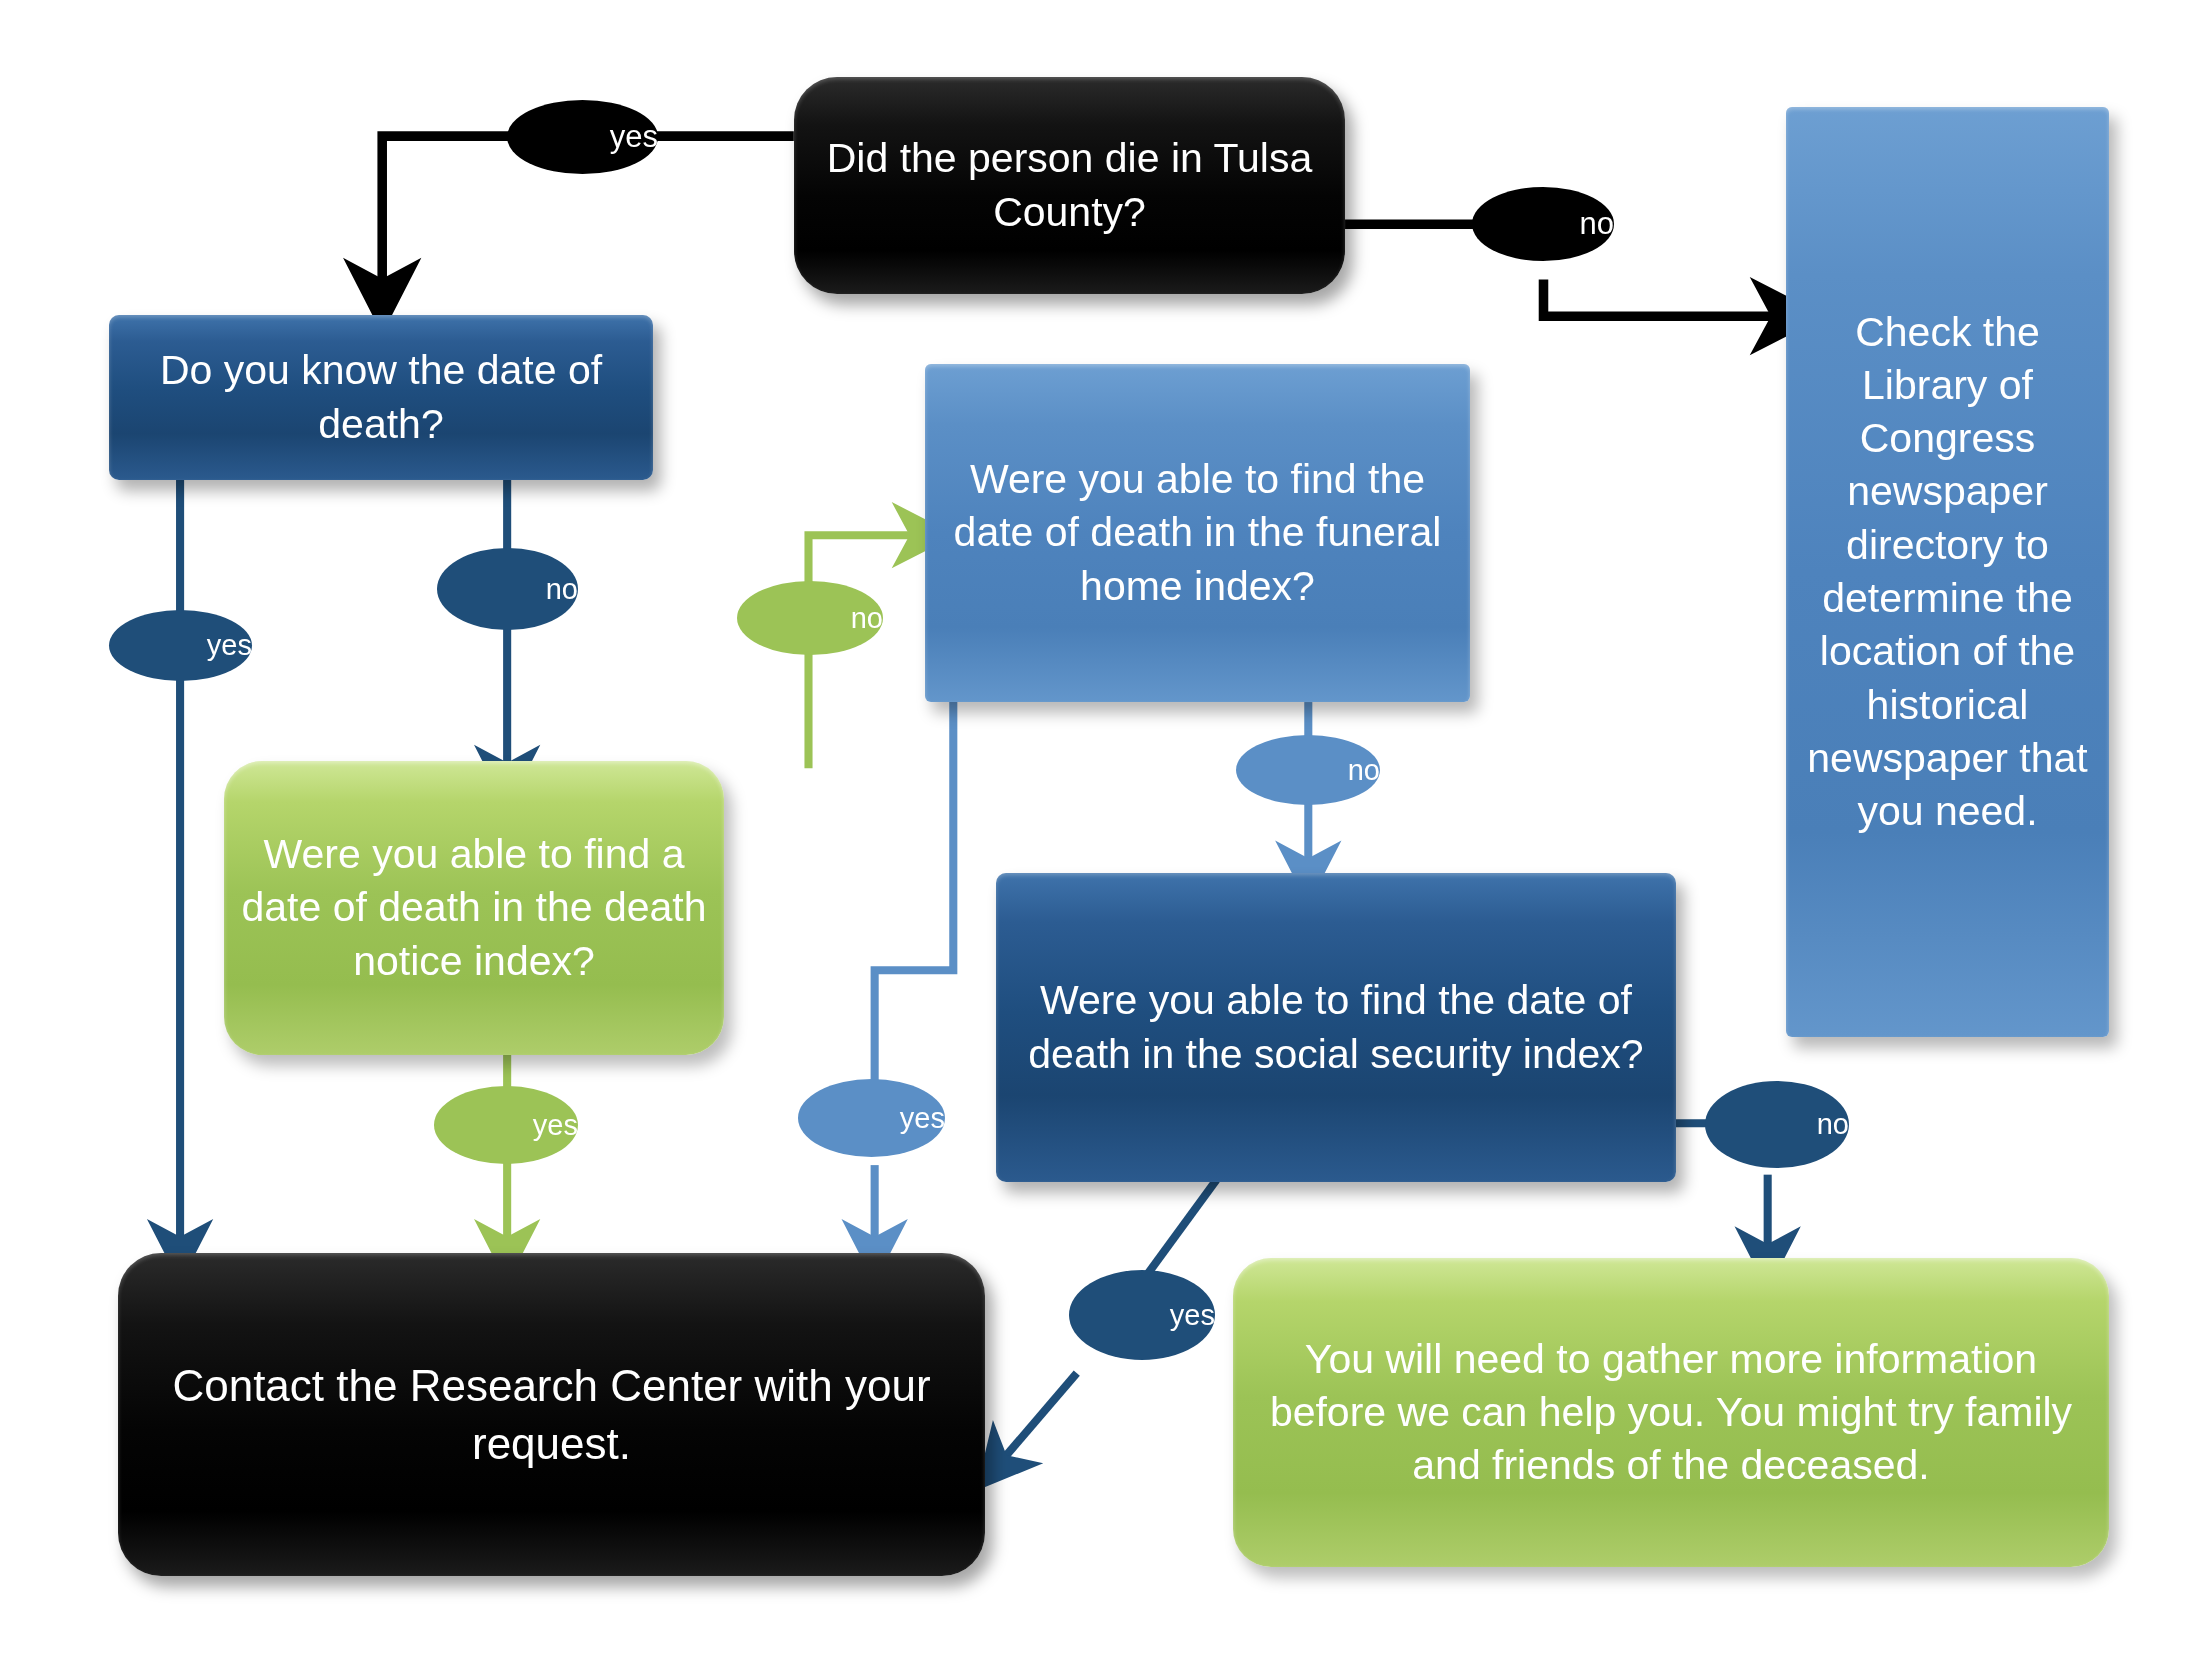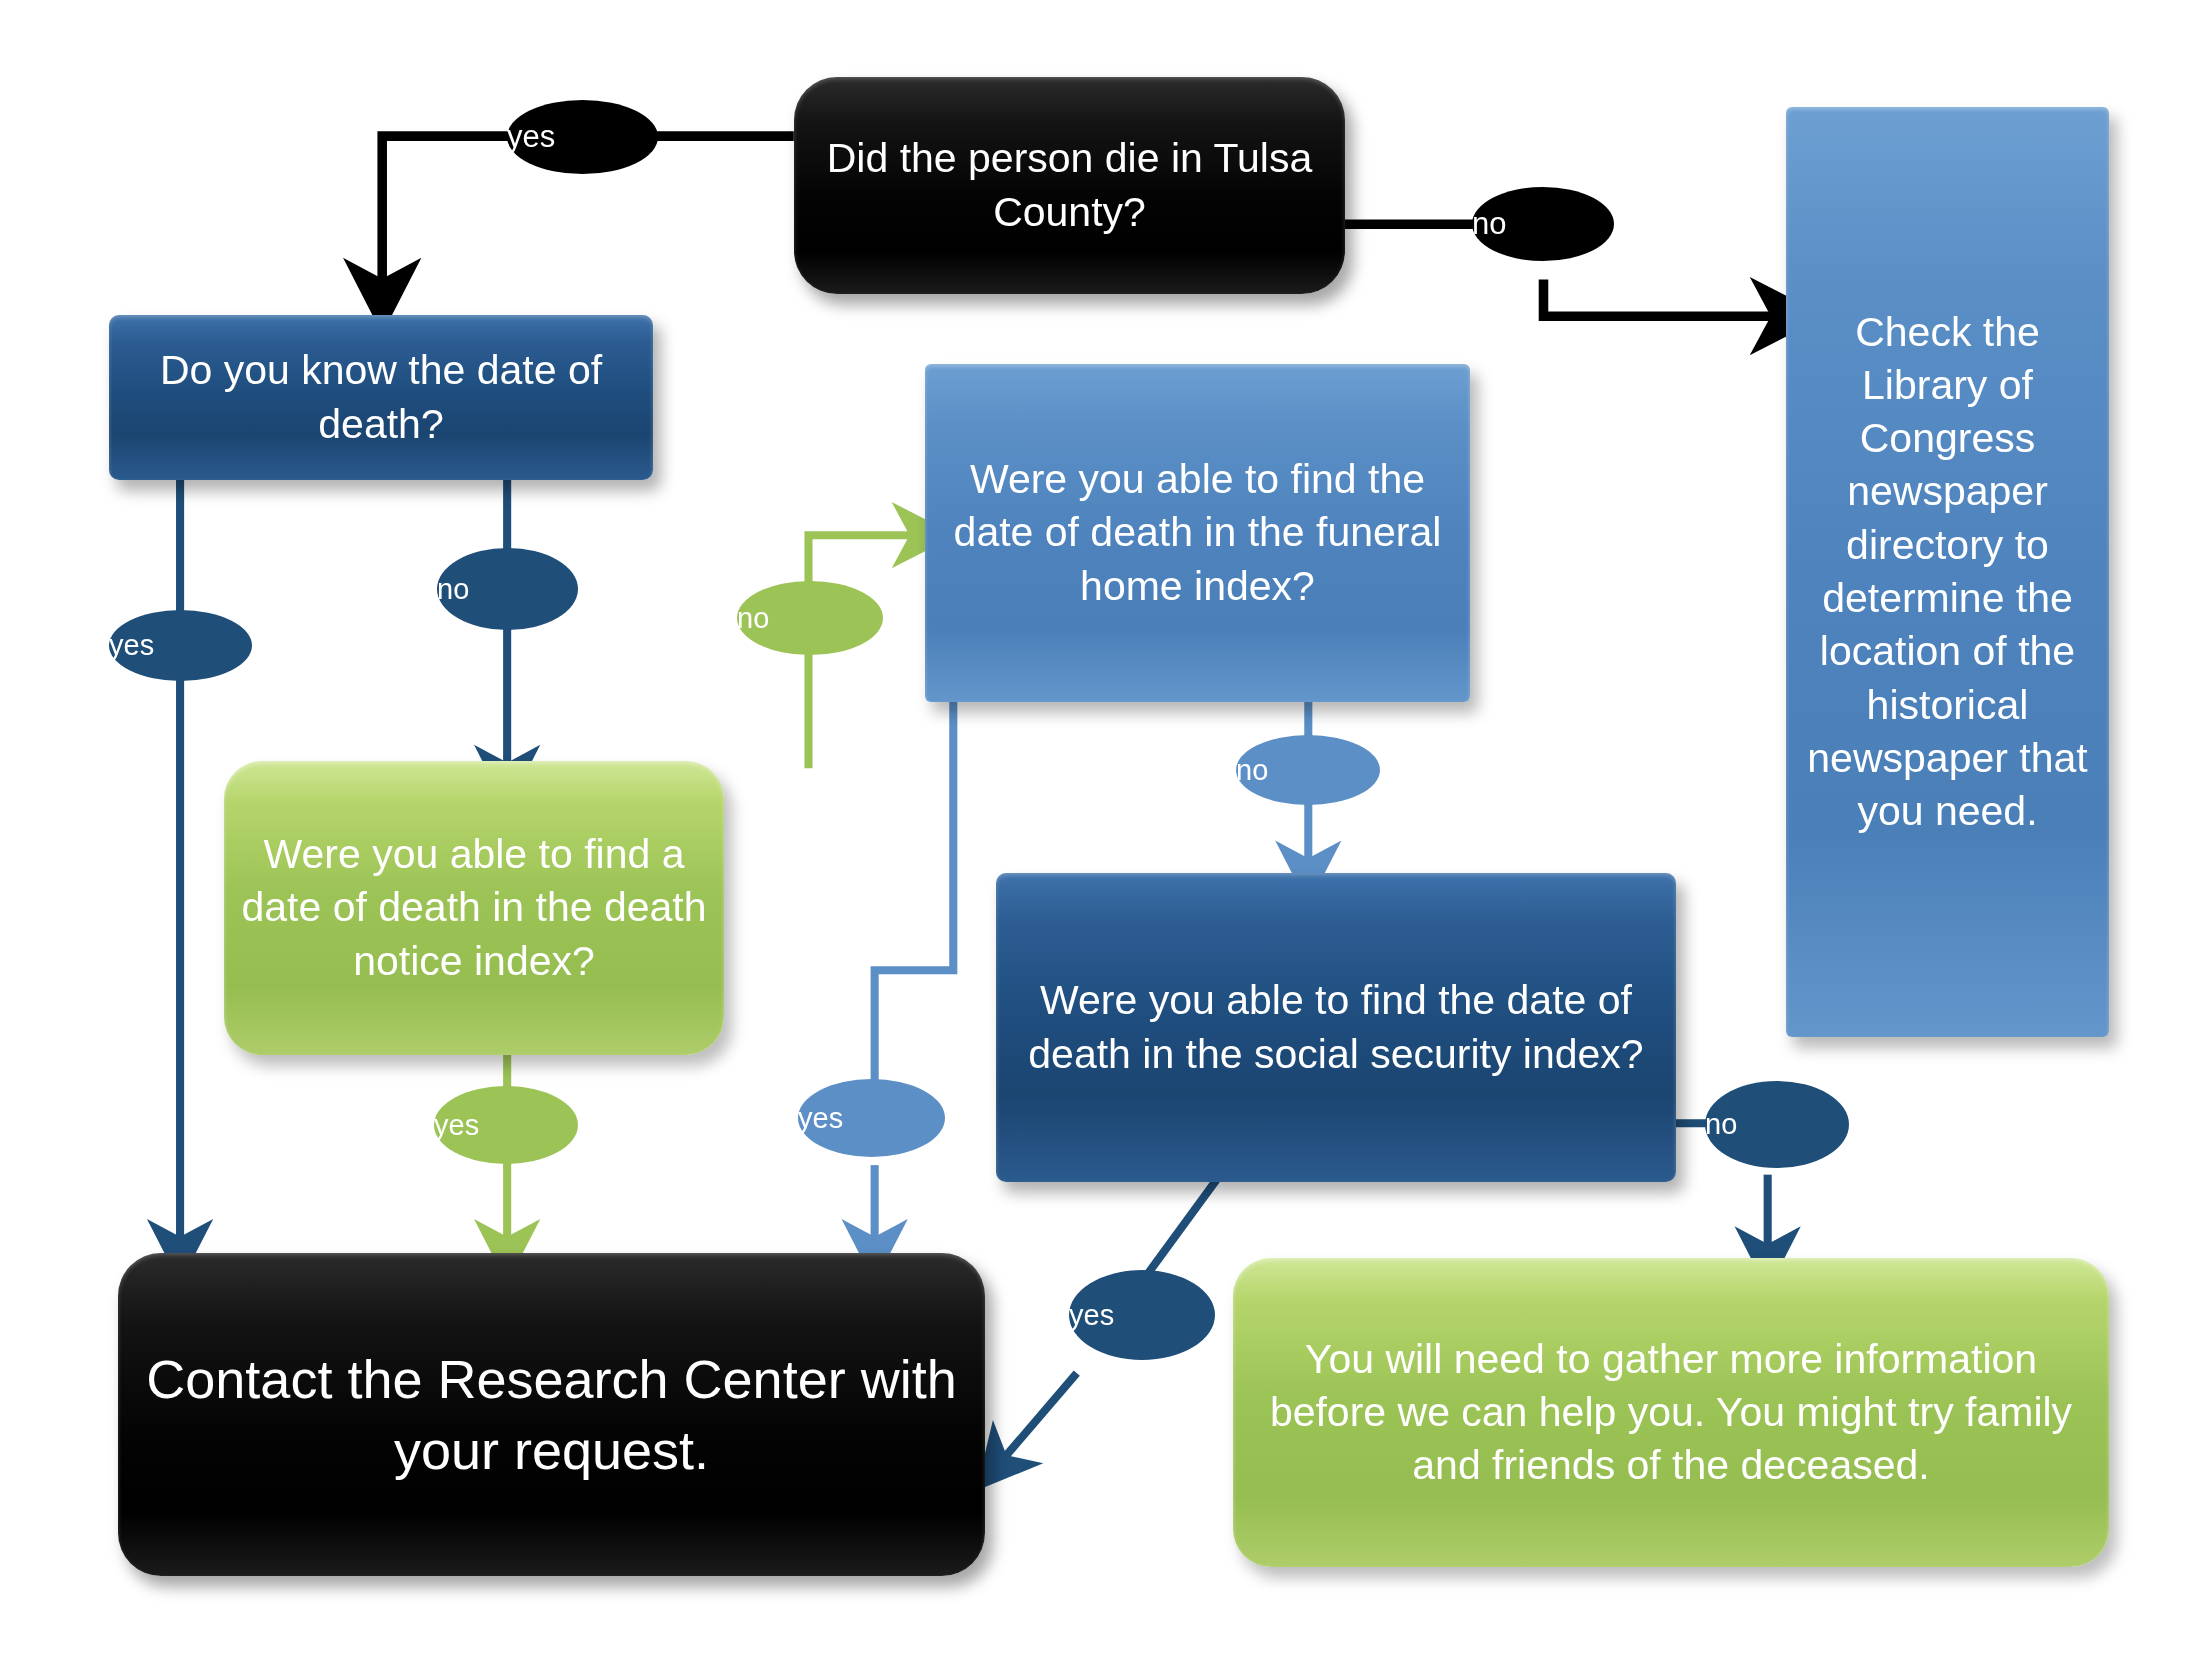--- a/index.html
+++ b/index.html
@@ -31,21 +31,21 @@
     box-shadow:7.4px 10.3px 14.7px rgba(0,0,0,0.28), inset 0 2.2px 4.4px rgba(255,255,255,0.30);
   }
   
   .n-green{
     border-radius:38px;
     background:linear-gradient(180deg,#cfe796 0%,#b5d56b 14%,#9cc356 45%,#95bd4f 76%,#aecd6a 100%);
     box-shadow:7.4px 10.3px 14.7px rgba(0,0,0,0.26), inset 0 2.2px 4.4px rgba(255,255,255,0.40);
   }
 
   
-  .lbl{position:absolute;display:flex;align-items:center;justify-content:flex-start;
+  .lbl{position:absolute;display:flex;align-items:center;justify-content:flex-end;
        color:#ffffff;border-radius:50%;font-family:"Liberation Sans",sans-serif;}
   .lbl-black{background:#000000;}
   .lbl-dblue{background:#1f4e79;}
   .lbl-lblue{background:#5b8fc6;}
   .lbl-green{background:#9cc356;}
 </style>
 </head>
 <body>
 
 <div id="stage">
@@ -109,21 +109,21 @@
   </div>
 
   <div class="node n-green" style="left:224px;top:761px;width:500px;height:294px;font-size:41px;">
     <span>Were you able to find a date of death in the death notice index?</span>
   </div>
 
   <div class="node n-dblue" style="left:996px;top:873px;width:680px;height:309px;font-size:41px;">
     <span>Were you able to find the date of death in the social security index?</span>
   </div>
 
-  <div class="node n-black" style="left:118px;top:1253px;width:867px;height:323px;font-size:54px;">
+  <div class="node n-black" style="left:118px;top:1253px;width:867px;height:323px;font-size:44px;">
     <span>Contact the Research Center with your request.</span>
   </div>
 
   <div class="node n-green" style="left:1233px;top:1258px;width:876px;height:309px;font-size:41px;">
     <span>You will need to gather more information before we can help you. You might try family and friends of the deceased.</span>
   </div>
 
   <div class="lbl lbl-black" style="left:507px;top:100px;width:151px;height:74px;font-size:31px;">
     <span>yes</span>
   </div>

